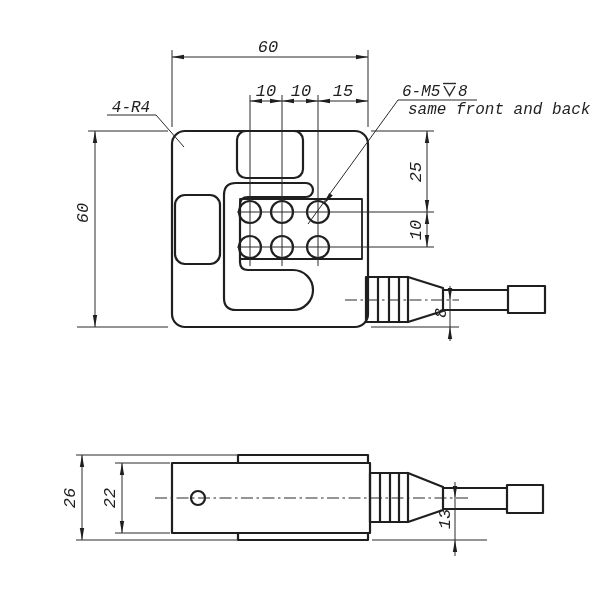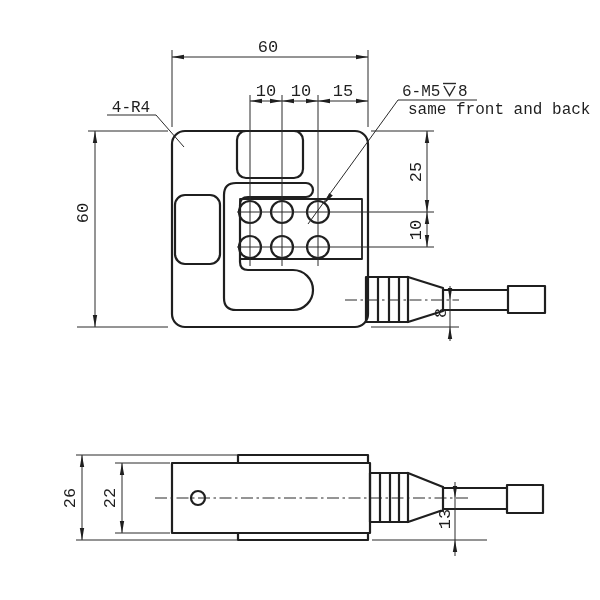--- a/index.html
+++ b/index.html
@@ -1,16 +1,16 @@
 <!DOCTYPE html>
 <html><head>
 <meta charset="utf-8">
 <style>
   html,body{margin:0;padding:0;background:#ffffff;}
-  .stage{position:relative;width:600px;height:600px;background:#ffffff;overflow:hidden;}
+  .stage{position:relative;width:600px;height:600px;background:#ffffff;overflow:hidden;font-style:italic;}
   svg{display:block;}
   
   .k{fill:none;stroke:#1f1f1f;stroke-width:2.2;stroke-linejoin:round;stroke-linecap:round;}
   .k15{fill:none;stroke:#1f1f1f;stroke-width:1.8;stroke-linejoin:round;}
   
   .t{fill:none;stroke:#2a2a2a;stroke-width:1;}
   
   .c{fill:none;stroke:#2a2a2a;stroke-width:1;stroke-dasharray:12 3.5 2.5 3.5;}
   
   .a{fill:#1f1f1f;stroke:none;}

